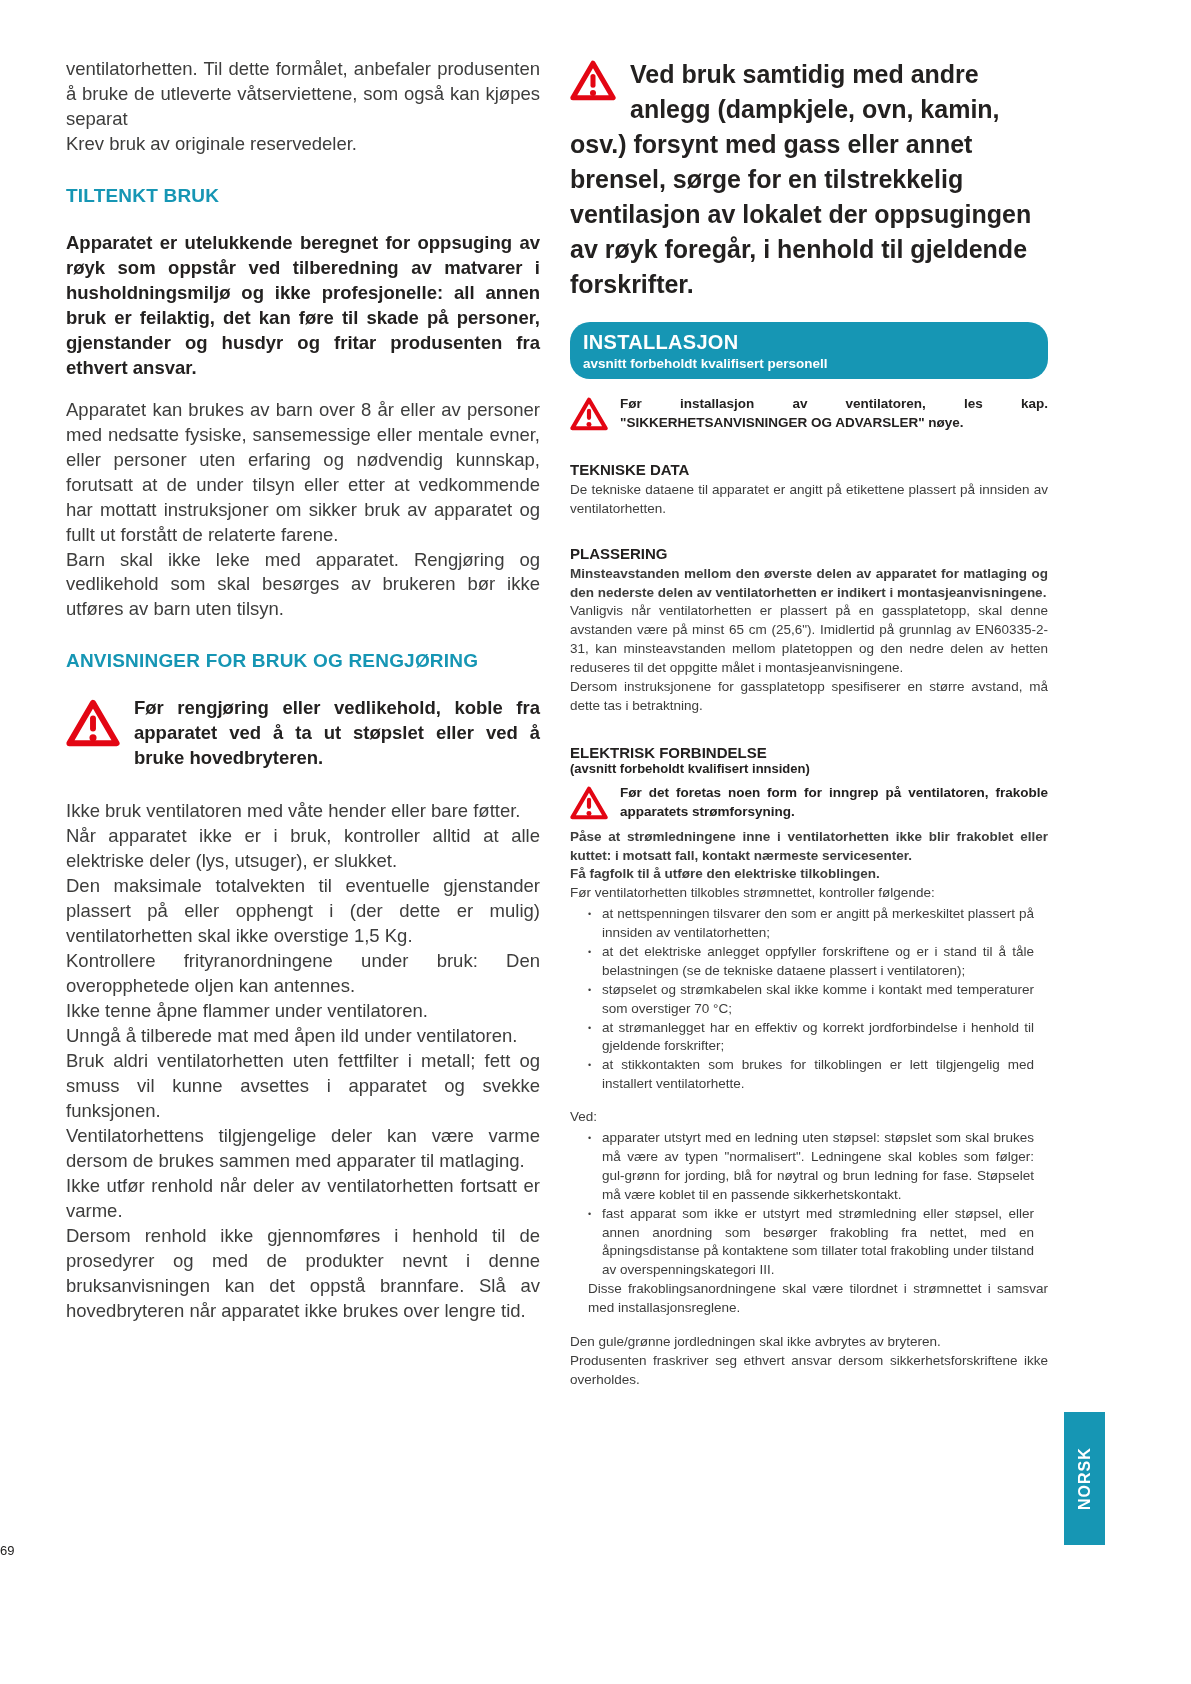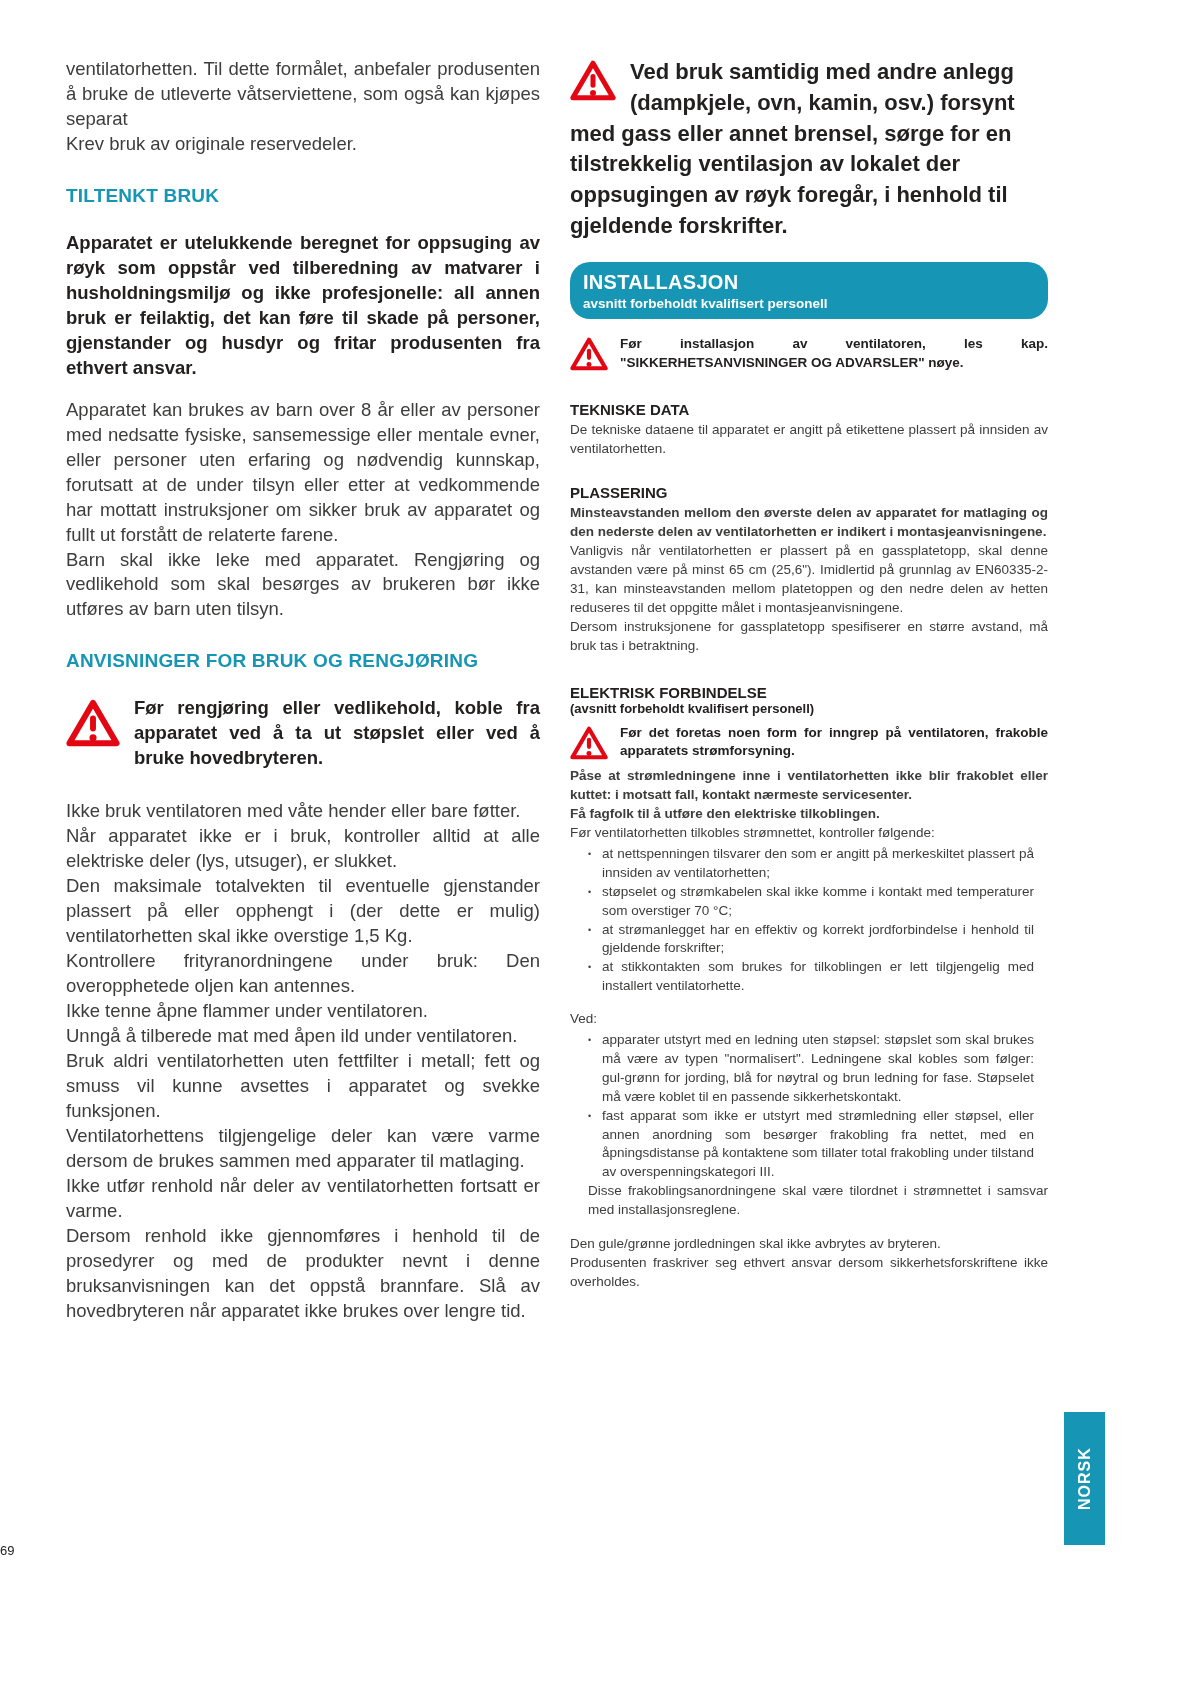--- a/index.html
+++ b/index.html
@@ -29,21 +29,21 @@
   .warn::after{content:"";display:block;clear:both;}
   .warn .warn-icon{float:left;margin:3px 14px 2px 0;}
   .warn-lg{margin:4px 0 0;}
   .warn-top{margin:0 0 0;}
   .warn-sm .warn-icon{margin:2px 12px 2px 0;}
 
   
   .body-sm{font-size:13.5px;line-height:1.4;text-align:justify;margin:0;color:var(--text);}
   .heading-sm{font-size:15px;font-weight:bold;color:var(--text_dark);margin:0 0 3px;}
   .sub-sm{font-size:13px;font-weight:bold;color:var(--text_dark);margin:0 0 8px;}
-  .warn-head{font-size:22px;line-height:1.4;}
+  .warn-head{font-size:25px;line-height:1.4;}
   .sec{margin-top:22px;}
 
   .banner{background:var(--accent);color:#fff;padding:9px 13px 8px;margin:20px 0 16px;border-radius:20px;}
   .banner-title{font-size:20px;font-weight:bold;margin:0;letter-spacing:.3px;}
   .banner-sub{font-size:13.5px;font-weight:bold;margin:2px 0 0;}
   .banner ~ *{}
 
   .dot-list{list-style:none;margin:2px 14px 0;padding:0;}
   .dot-list li{position:relative;padding-left:18px;font-size:13.5px;line-height:1.4;text-align:justify;color:var(--text);}
   .dot-list li::before{content:"•";position:absolute;left:4px;top:1px;font-size:9px;line-height:1.9;color:var(--text);}
@@ -129,43 +129,44 @@
 
     <div class="sec">
       <h3 class="heading-sm">TEKNISKE DATA</h3>
       <p class="body-sm">De tekniske dataene til apparatet er angitt på etikettene plassert på innsiden av ventilatorhetten.</p>
     </div>
 
     <div class="sec" style="margin-top:26px;">
       <h3 class="heading-sm">PLASSERING</h3>
       <p class="body-sm bold">Minsteavstanden mellom den øverste delen av apparatet for matlaging og den nederste delen av ventilatorhetten er indikert i montasjeanvisningene.</p>
       <p class="body-sm">Vanligvis når ventilatorhetten er plassert på en gassplatetopp, skal denne avstanden være på minst 65 cm (25,6"). Imidlertid på grunnlag av EN60335-2-31, kan minsteavstanden mellom platetoppen og den nedre delen av hetten reduseres til det oppgitte målet i montasjeanvisningene.</p>
-      <p class="body-sm">Dersom instruksjonene for gassplatetopp spesifiserer en større avstand, må bruk tas i betraktning.</p>
+      <p class="body-sm">Dersom instruksjonene for gassplatetopp spesifiserer en større avstand, må dette tas i betraktning.</p>
     </div>
 
     <div class="sec" style="margin-top:28px;">
       <h3 class="heading-sm" style="margin-bottom:0;">ELEKTRISK FORBINDELSE</h3>
-      <p class="sub-sm">(avsnitt forbeholdt kvalifisert personell)</p>
+      <p class="sub-sm">(avsnitt forbeholdt kvalifisert innsiden)</p>
 
       <p class="warn warn-sm body-sm">
         <span class="warn-icon">
           <svg width="38" height="34" viewBox="0 0 64 56">
             <path d="M32 4 L60 52 L4 52 Z" fill="#ffffff" stroke="#e30613" stroke-width="7" stroke-linejoin="round"></path>
             <rect x="28.5" y="19" width="7" height="19" rx="3.5" fill="#e30613"></rect>
             <circle cx="32" cy="45.5" r="4.2" fill="#e30613"></circle>
           </svg>
         </span><span class="bold">Før det foretas noen form for inngrep på ventilatoren, frakoble apparatets strømforsyning.</span>
       </p>
 
       <p class="body-sm bold">Påse at strømledningene inne i ventilatorhetten ikke blir frakoblet eller kuttet:  i motsatt fall, kontakt nærmeste servicesenter.</p>
       <p class="body-sm bold">Få fagfolk til å utføre den elektriske tilkoblingen.</p>
       <p class="body-sm">Før ventilatorhetten tilkobles strømnettet, kontroller følgende:</p>
 
       <ul class="dot-list">
         <li>at nettspenningen tilsvarer den som er angitt på merkeskiltet plassert på innsiden av ventilatorhetten;</li>
+        <li>at det elektriske anlegget oppfyller forskriftene og er i stand til å tåle belastningen (se de tekniske dataene plassert i ventilatoren);</li>
         <li>støpselet og strømkabelen skal ikke komme i kontakt med temperaturer som overstiger 70 °C;</li>
         <li>at strømanlegget har en effektiv og korrekt jordforbindelse i henhold til gjeldende forskrifter;</li>
         <li>at stikkontakten som brukes for tilkoblingen er lett tilgjengelig med installert ventilatorhette.</li>
       </ul>
 
       <p class="body-sm ved-label">Ved:</p>
 
       <ul class="dot-list">
         <li>apparater utstyrt med en ledning uten støpsel: støpslet som skal brukes må være av typen "normalisert". Ledningene skal kobles som følger: gul-grønn for jording, blå for nøytral og brun ledning for fase.  Støpselet må være koblet til en passende sikkerhetskontakt.</li>
         <li>fast apparat som ikke er utstyrt med strømledning eller støpsel, eller annen anordning som besørger frakobling fra nettet, med en åpningsdistanse på kontaktene som tillater total frakobling under tilstand av overspenningskategori III.</li>

